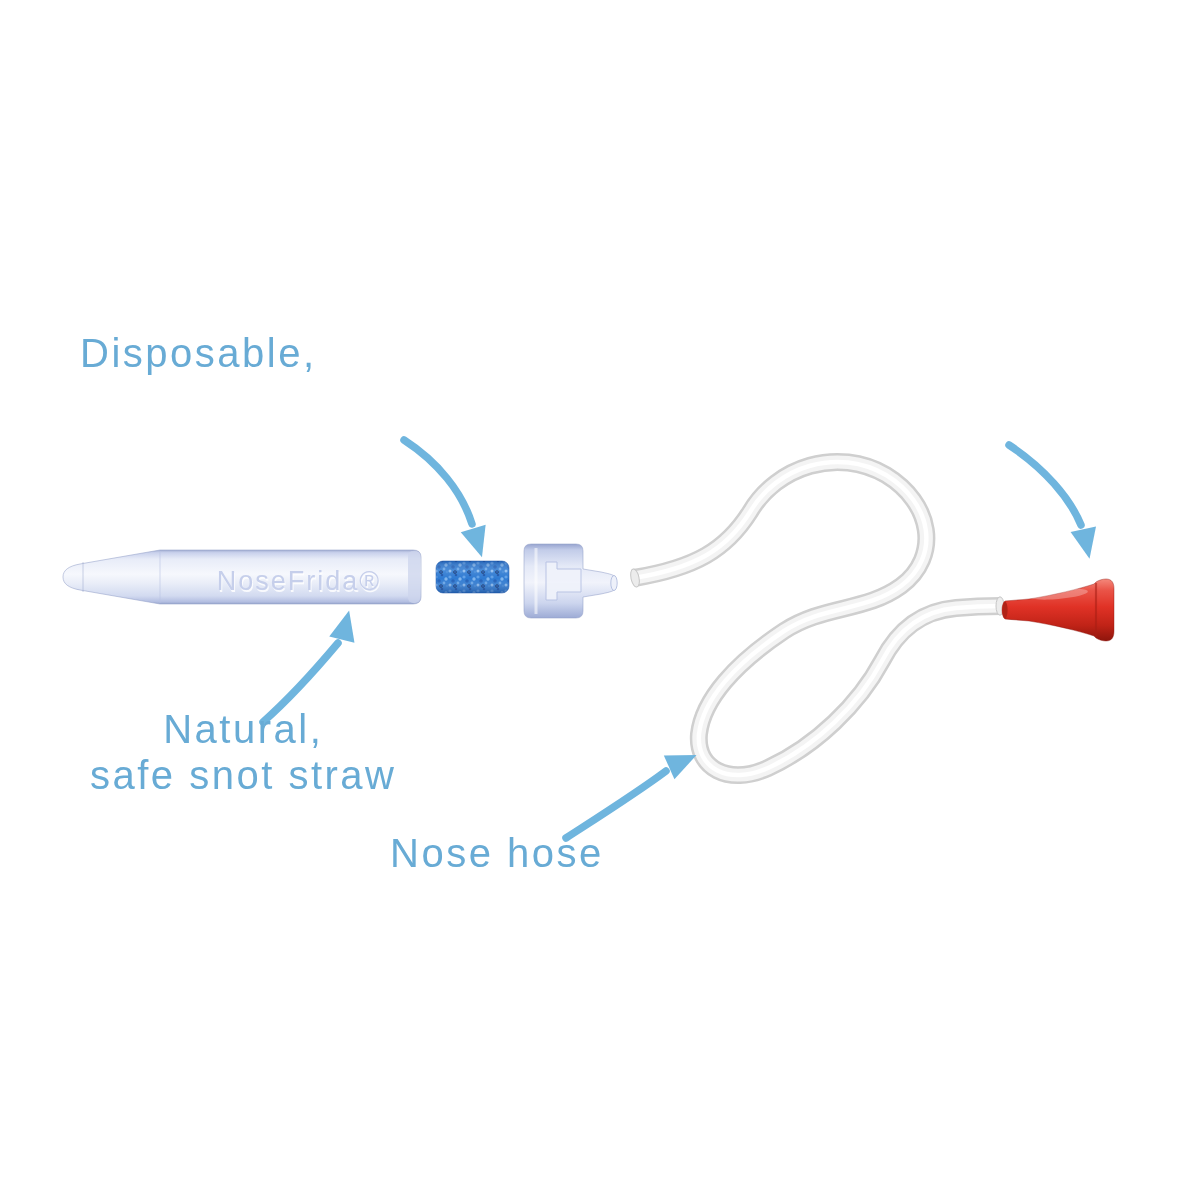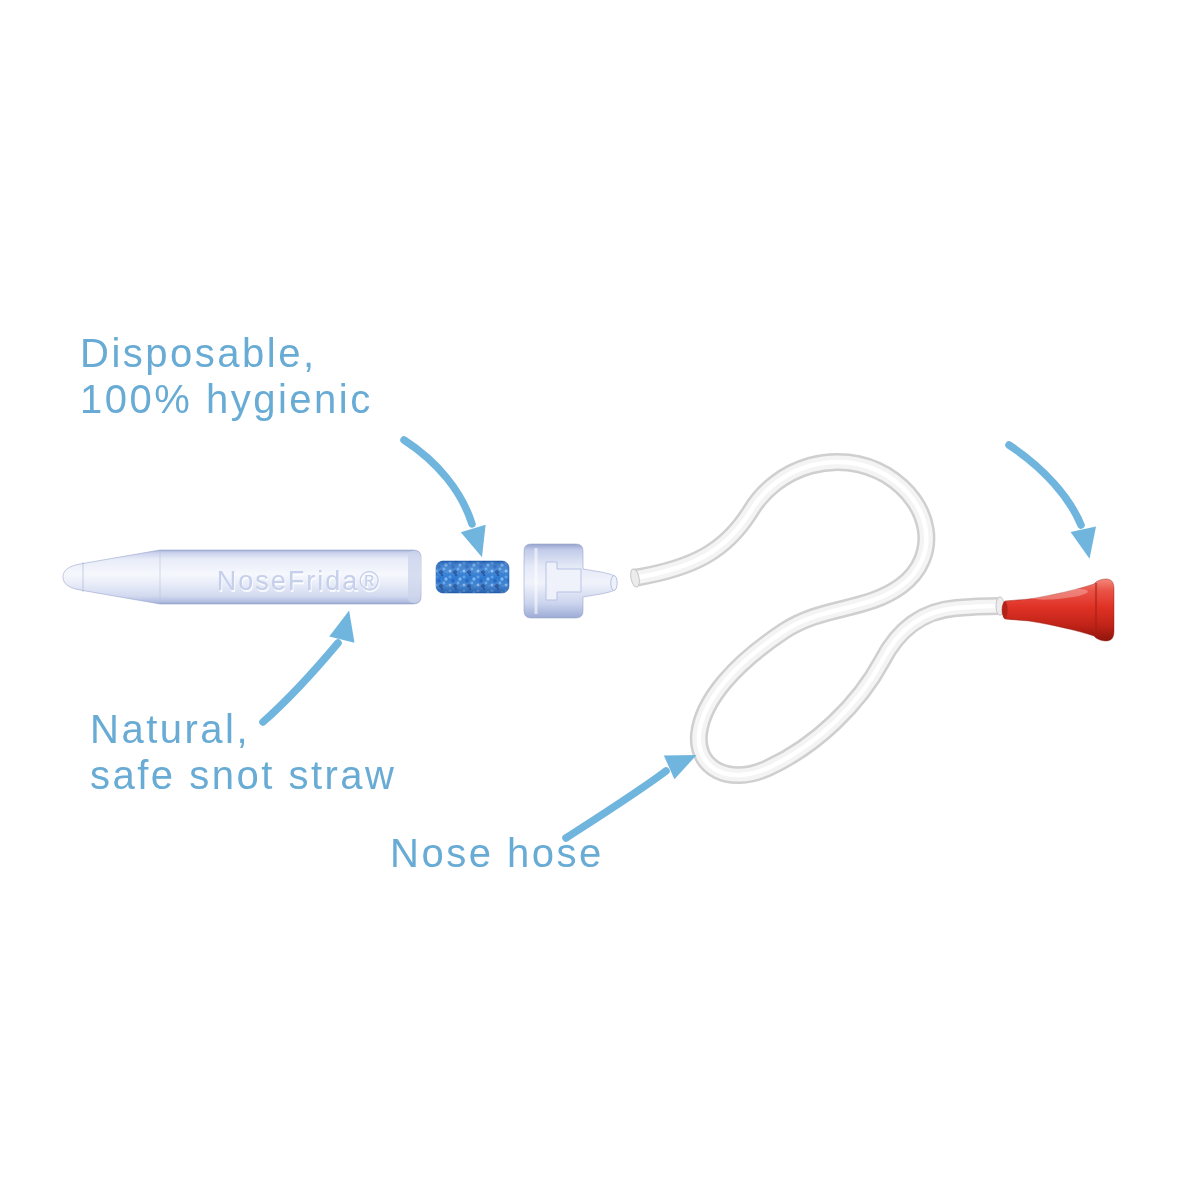--- a/index.html
+++ b/index.html
@@ -17,20 +17,21 @@
     width: 1186px; height: 1186px;
   }
   .label {
     position: absolute;
     color: var(--label-text, #68abd5);
     font-size: 40px;
     line-height: 46px;
     letter-spacing: 2.5px;
     font-weight: 400;
     white-space: nowrap;
+    text-align: center;
   }
 </style>
 </head>
 <body>
 
 <div class="canvas">
 
   <svg class="illustration" viewBox="0 0 1186 1186">
     <defs>
       <linearGradient id="tubeGrad" x1="0" y1="550" x2="0" y2="604" gradientUnits="userSpaceOnUse">
@@ -131,21 +132,20 @@
       </g>
       <g>
         <path d="M 1009 445 C 1044 468 1070 498 1081 525"></path>
         <path d="M 0 -17 L 13 13 L -13 13 Z" fill="var(--arrow, #6fb5de)" stroke="none" transform="translate(1086,542) rotate(168)"></path>
       </g>
     </g>
   </svg>
 
   <div class="label" style="left:80px; top:330px">
     <div>Disposable,</div>
-    <div>100% hygienic</div>
   </div>
 
 
   <div class="label" style="left:390px; top:830px">
     <div>Nose hose</div>
   </div>
 
   <div class="label" style="left:90px; top:706px">
     <div>Natural,</div>
     <div>safe snot straw</div>

